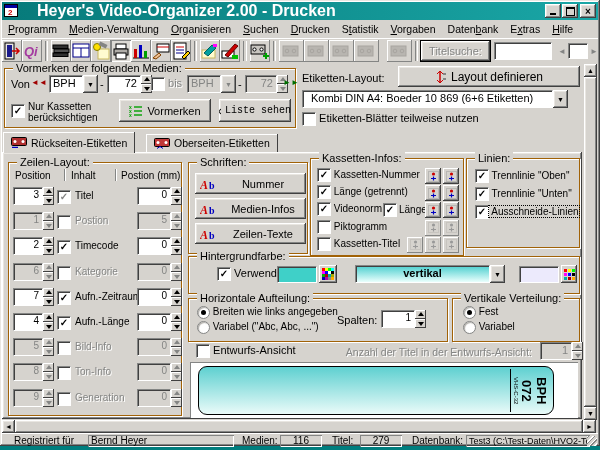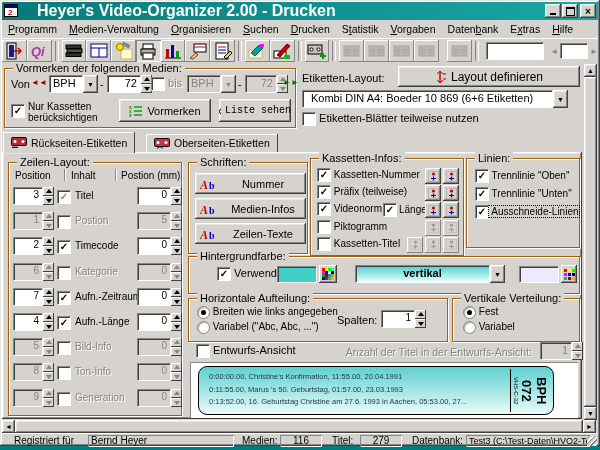--- a/index.html
+++ b/index.html
@@ -227,20 +227,23 @@
         </span>
         <span class="tbtn dis" style="margin-left: 8px;">
           <svg width="20" height="20">
             <rect x="2" y="5" width="15" height="10" fill="#b8b5b0" stroke="#a8a5a0"></rect>
             <circle cx="6" cy="10" r="1.8" fill="#d6d3ce" stroke="#a8a5a0"></circle>
             <circle cx="13" cy="10" r="1.8" fill="#d6d3ce" stroke="#a8a5a0"></circle>
           </svg>
         </span>
       </span>
     <span class="tsep"></span>
+    <span class="btn" style="height:20px;padding:0 8px;outline:1px solid #000;">
+        <span class="dis-t">Titelsuche:</span>
+      </span>
     <input class="fld" style="width: 50px; height: 16px; margin-left: 4px; font-size: 10px;" value="">
     <span style="color:#848584;font-size:8px;margin:0 2px 0 6px;">◄</span>
     <span class="fld" style="width:20px;height:14px;"></span>
     <span style="color:#848584;font-size:8px;margin-left:2px;">►</span>
   </div>
 
   <div class="grp" style="left:4px;top:68px;width:290px;height:58px;">
     <span class="legend">Vormerken der folgenden Medien:</span>
     <span class="abs lbl" style="left:6px;top:9px;">Von</span>
     <span class="abs" style="left:26px;top:9px;color:#a00000;font-size:8px;">◄◄</span>
@@ -632,21 +635,21 @@
               <circle cx="5.5" cy="3" r="1.6" fill="#c00"></circle>
               <path d="M3 7.5h5M5.5 5.5v4" stroke="#0000c0" stroke-width="1.2"></path>
             </svg>
           </span><span class="mini-btn" style="right: 18px; top: 0px;">
             <svg width="11" height="11" viewBox="0 0 11 11">
               <rect x="0.5" y="0.5" width="10" height="10" fill="none" stroke="#9a9a9a" stroke-dasharray="1,1"></rect>
               <circle cx="5.5" cy="3" r="1.6" fill="#c00"></circle>
               <path d="M3 7.5h5M5.5 5.5v4" stroke="#0000c0" stroke-width="1.2"></path>
             </svg>
           </span></div>
-        <div class="kc-row" style="top: 26.2px;"><span class="cb" data-checked="true"></span><span class="lbl"> Präfix (teilweise)</span><span class="mini-btn" style="right: 0px; top: 0px;">
+        <div class="kc-row" style="top: 26.2px;"><span class="cb" data-checked="true"></span><span class="lbl"> Länge (getrennt)</span><span class="mini-btn" style="right: 0px; top: 0px;">
             <svg width="11" height="11" viewBox="0 0 11 11">
               <rect x="0.5" y="0.5" width="10" height="10" fill="none" stroke="#9a9a9a" stroke-dasharray="1,1"></rect>
               <circle cx="5.5" cy="3" r="1.6" fill="#c00"></circle>
               <path d="M3 7.5h5M5.5 5.5v4" stroke="#0000c0" stroke-width="1.2"></path>
             </svg>
           </span><span class="mini-btn" style="right: 18px; top: 0px;">
             <svg width="11" height="11" viewBox="0 0 11 11">
               <rect x="0.5" y="0.5" width="10" height="10" fill="none" stroke="#9a9a9a" stroke-dasharray="1,1"></rect>
               <circle cx="5.5" cy="3" r="1.6" fill="#c00"></circle>
               <path d="M3 7.5h5M5.5 5.5v4" stroke="#0000c0" stroke-width="1.2"></path>
@@ -804,25 +807,20 @@
           <i></i>
         </span>
         <span class="spb dn">
           <i></i>
         </span>
       </span>
     </span>
 
   <div class="abs" style="left:190px;top:362px;width:388px;height:56px;background:#fff;box-shadow:inset 1px 1px 0 #848584,inset -1px -1px 0 #fff;z-index:4;">
     <div class="abs" style="left:8px;top:4px;width:354px;height:47px;border:1px solid #000;border-radius:9px;background:linear-gradient(180deg,#5ed0d0,#eafbf9);overflow:hidden;">
-      <div id="preview-lines" style="position:absolute;left:10px;top:4px;right:48px;">
-          <div class="prev-line">0:00:00.00, Christine's Konfirmation, 11:55.00, 20.04.1991</div>
-          <div class="prev-line">0:11:55.00, Marus 's 50. Geburtstag, 01:57.00, 23.03.1993</div>
-          <div class="prev-line">0:13:52.00, 16. Geburtstag Christine am 27.6. 1993 in Aachen, 05:53.00, 27...</div>
-        </div>
       <div class="abs" style="right:4px;top:2px;bottom:2px;display:flex;align-items:center;border-left:1px solid #000;padding-left:2px;">
         <span class="vtext" style="font-size:6px;">VHS-C-32</span>
         <span class="vtext" style="font-size:13px;font-weight:bold;">072</span>
         <span class="vtext" style="font-size:13px;font-weight:bold;">BPH</span>
       </div>
     </div>
   </div>
 
   <div class="abs" style="left:584px;top:64px;width:13px;height:356px;background:#e9e6e1;z-index:5;">
     <div class="scroll-ar" style="position:absolute;top:0;left:0;width:13px;height:13px;">▲</div>

